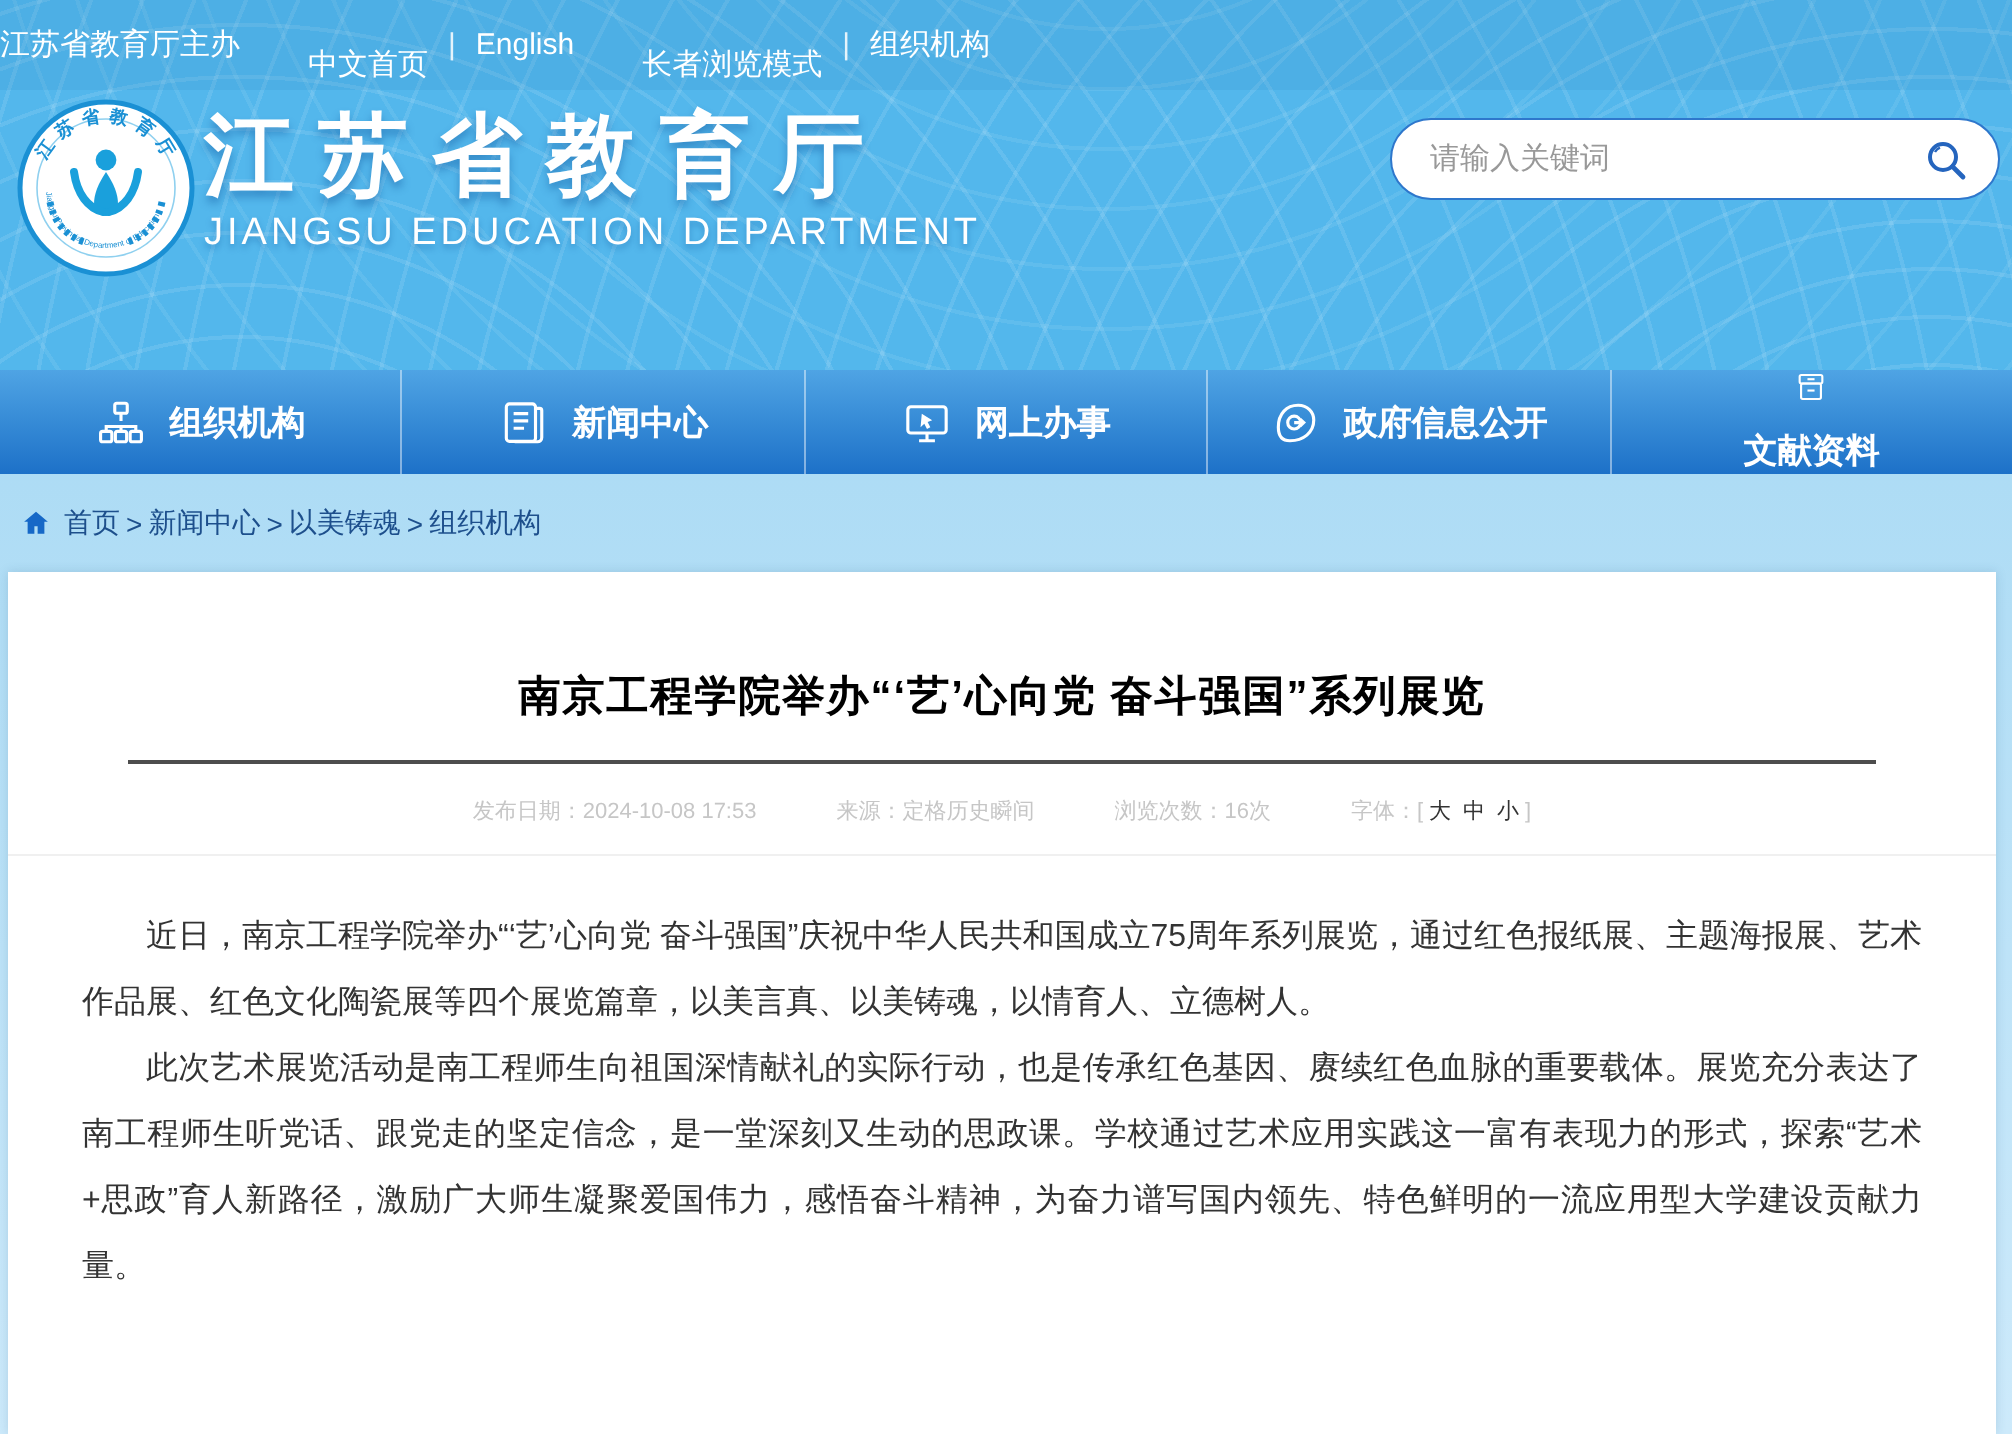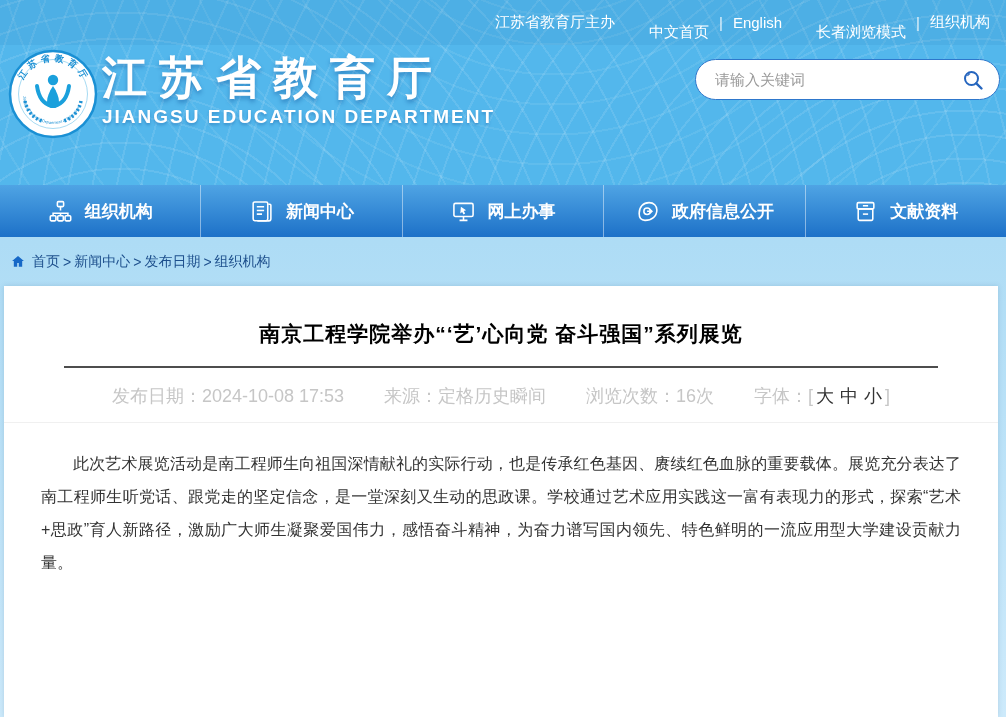--- a/index.html
+++ b/index.html
@@ -11,71 +11,71 @@
   }
   
   .header-wrap {
     background-color:#53b7ec;
     background-image:
       repeating-radial-gradient(circle at 12% 190%, rgba(255,255,255,.10) 0 2px, transparent 2px 26px),
       repeating-radial-gradient(circle at 55% -90%, rgba(255,255,255,.08) 0 2px, transparent 2px 30px),
       repeating-radial-gradient(circle at 96% 190%, rgba(255,255,255,.10) 0 2px, transparent 2px 24px);
   }
   .topbar {
-    height:45px; display:flex; align-items:center; justify-content:flex-end;
+    height:45px; display:flex; align-items:center; justify-content:flex-start;
     padding-right:16px; color:#fff; font-size:15px;
     background:rgba(25,105,165,.10);
   }
   .topbar .lnk { color:#fff; cursor:pointer; white-space:nowrap; }
   .topbar .sep { margin:0 10px; opacity:.85; }
   .gap-lg { margin-left:34px;margin-top:20px; }
   .header { height:140px; position:relative; }
   .logo { position:absolute; left:8px; top:4px; width:90px; height:90px; cursor:pointer; }
   .titles { position:absolute; left:102px; top:8px; }
   .site-title {
     font-size:45px; font-weight:bold; color:#fff; letter-spacing:12px; line-height:1.1;
     text-shadow:0 3px 4px rgba(15,85,155,.45);
   }
   .site-sub {
-    font-size:19px; font-weight:bold; color:#fff; letter-spacing:2px; margin-top:3px;
+    font-size:19px; font-weight:normal; color:#fff; letter-spacing:2px; margin-top:3px;
     text-shadow:0 2px 3px rgba(15,85,155,.40);
   }
   .search {
     position:absolute; right:6px; top:14px; width:305px; height:41px;
     background:#fff; border:1px solid #2e77cc; border-radius:21px;
     display:flex; align-items:center; padding:0 8px 0 17px;
   }
   .search input { border:none; outline:none; flex:1; font-size:15px; color:#333; background:transparent; }
   .search input::placeholder { color:#999; }
   .search button { border:none; background:none; padding:2px 6px; cursor:pointer; display:flex; align-items:center; }
   
   .navbar { height:52px; background:linear-gradient(#4fa4e4,#1d71c8); display:flex; }
   .nav-item {
     flex:1; display:flex; align-items:center; justify-content:center; gap:12px;
     color:#fff; font-size:17px; font-weight:bold; cursor:pointer;
     border-right:1px solid rgba(255,255,255,.45);
   }
-  .nav-item:last-child { border-right:none; }
+  .nav-item:last-child { border-right:none;flex-direction:column; }
   .nav-item svg { display:block; }
   
   .breadcrumb {
     height:49px; display:flex; align-items:center; padding-left:10px;
     font-size:14px; color:#1d4f8c;
   }
   .breadcrumb .crumb { color:#1d4f8c; cursor:pointer; }
   .breadcrumb .csep { margin:0 3px; }
   .breadcrumb svg { margin-right:6px; }
   
   .content {
     margin:0 8px 0 4px; height:431px; background:#fff;
-    box-shadow:0 0 5px rgba(40,90,130,.18); padding-top:34px;
+    box-shadow:0 0 5px rgba(40,90,130,.18); padding-top:48px;
   }
   .article-title { text-align:center; font-size:21px; font-weight:bold; color:#000; letter-spacing:1px; }
   .title-rule { margin:18px 60px 0; border:none; border-top:2px solid #4d4d4d; }
-  .meta { margin-top:16px; display:flex; justify-content:center; align-items:center; gap:40px; font-size:18px; color:#c6c6c6; }
+  .meta { margin-top:16px; display:flex; justify-content:center; align-items:center; gap:40px; font-size:11px; color:#c6c6c6; }
   .meta .grp { white-space:nowrap; }
   .meta .dark { color:#333; cursor:pointer; padding:0 3px; }
   .meta-rule { margin:14px 0 0; border:none; border-top:1px solid #f0f0f0; }
   .body { padding:24px 37px 0; font-size:16px; color:#333; line-height:33px; text-align:justify; }
   .body p { margin:0; text-indent:2em; }
 </style>
 </head>
 <body>
 
 <div class="header-wrap">
@@ -178,31 +178,32 @@
 </div>
 
 <div class="breadcrumb">
   <svg width="16" height="15" viewBox="0 0 24 24">
     <path d="M12 3 L2.5 11 h2.8 v9.5 h5.4 v-6 h2.6 v6 h5.4 V11 h2.8 Z" fill="#1668c7"></path>
   </svg>
   <span class="crumb">首页</span>
   <span class="csep">&gt;</span>
   <span class="crumb">新闻中心</span>
   <span class="csep">&gt;</span>
-  <span class="crumb">发布日期</span>
+  <span class="crumb">以美铸魂</span>
   <span class="csep">&gt;</span>
   <span class="crumb">组织机构</span>
 </div>
 
 <div class="content">
   <div class="article-title">南京工程学院举办“‘艺’心向党 奋斗强国”系列展览</div>
   <hr class="title-rule">
   <div class="meta">
     <span class="grp"><span>发布日期：</span><span>2024-10-08 17:53</span></span>
     <span class="grp"><span>来源：</span><span>定格历史瞬间</span></span>
     <span class="grp"><span>浏览次数：</span><span>16次</span></span>
     <span class="grp"><span>字体：</span><span>[</span><span class="dark">大</span><span class="dark">中</span><span class="dark">小</span><span>]</span></span>
   </div>
   <hr class="meta-rule">
   <div class="body">
+    <p>近日，南京工程学院举办“‘艺’心向党 奋斗强国”庆祝中华人民共和国成立75周年系列展览，通过红色报纸展、主题海报展、艺术作品展、红色文化陶瓷展等四个展览篇章，以美言真、以美铸魂，以情育人、立德树人。</p>
     <p>此次艺术展览活动是南工程师生向祖国深情献礼的实际行动，也是传承红色基因、赓续红色血脉的重要载体。展览充分表达了南工程师生听党话、跟党走的坚定信念，是一堂深刻又生动的思政课。学校通过艺术应用实践这一富有表现力的形式，探索“艺术+思政”育人新路径，激励广大师生凝聚爱国伟力，感悟奋斗精神，为奋力谱写国内领先、特色鲜明的一流应用型大学建设贡献力量。</p>
   </div>
 </div>
 
 </body></html>

